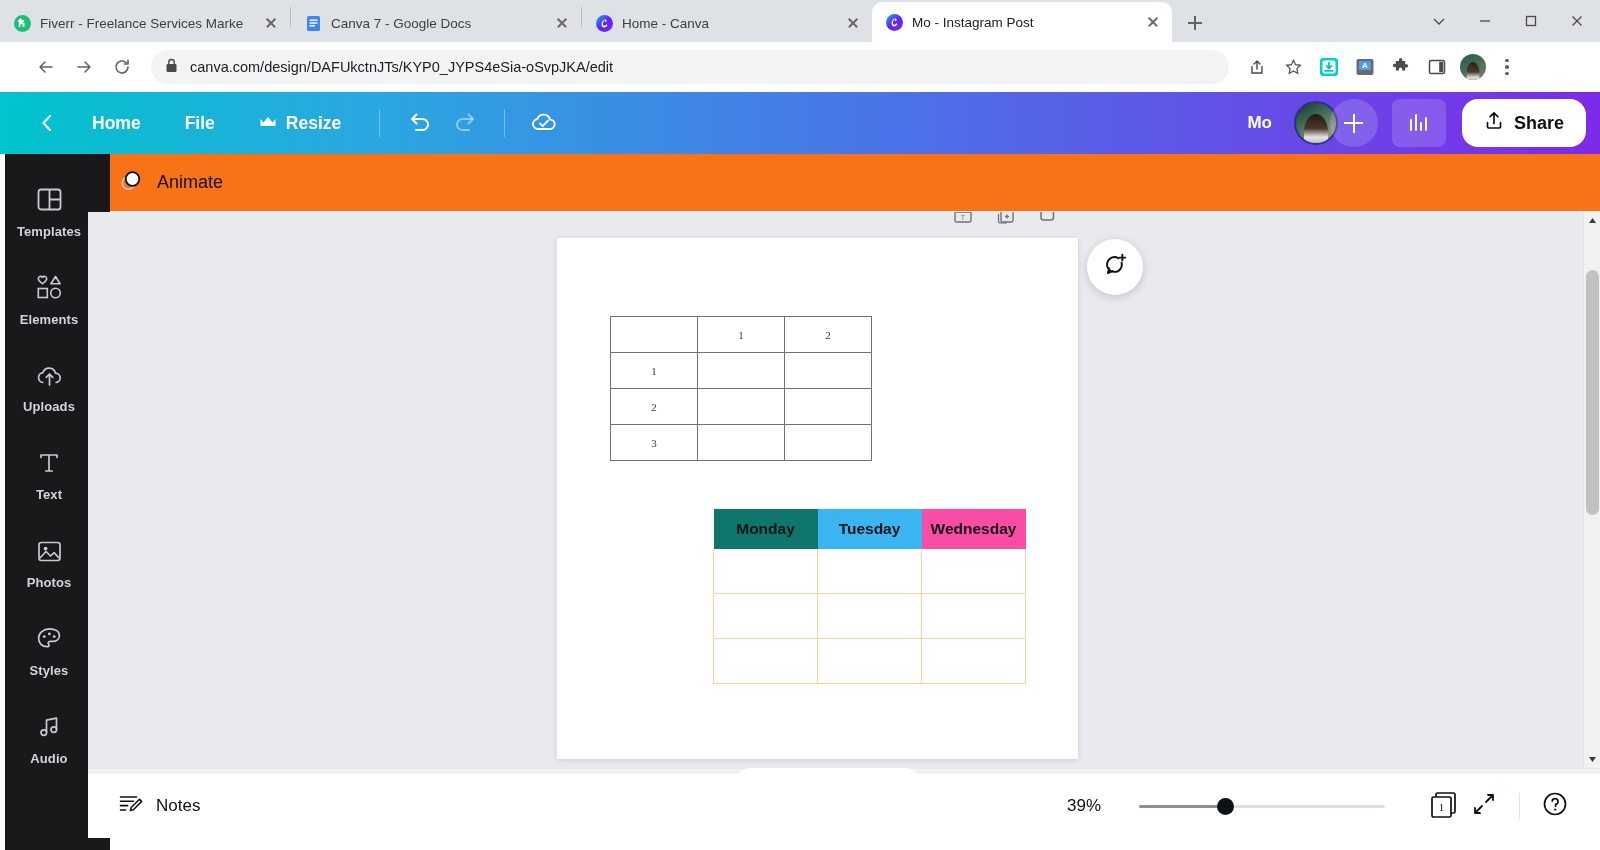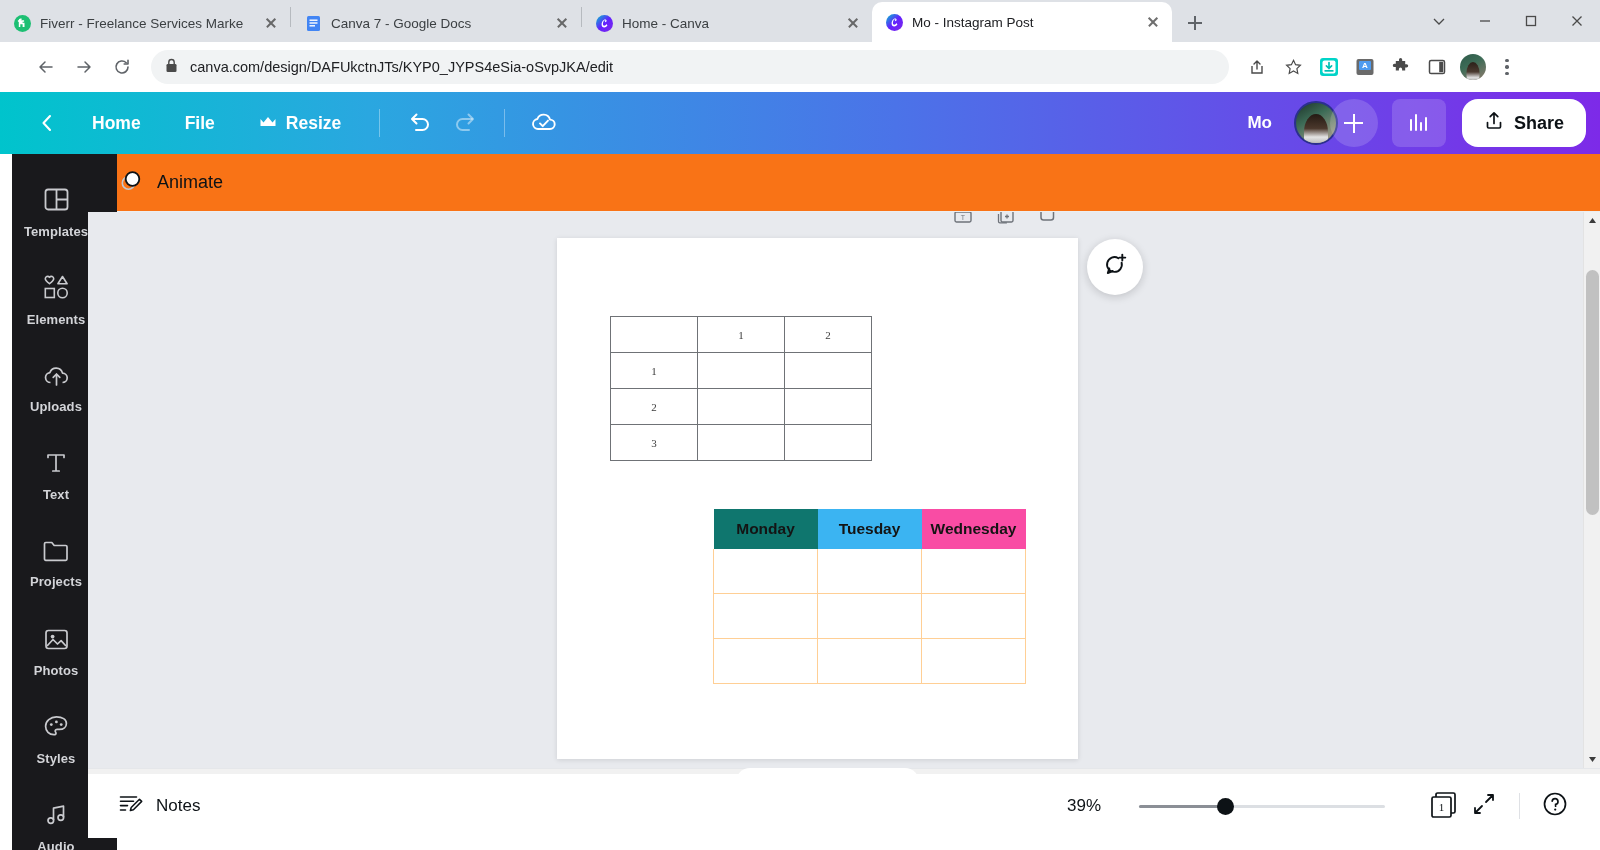--- a/index.html
+++ b/index.html
@@ -125,21 +125,21 @@
   .tool-bar {
     position: absolute; top: 154px; left: 88px; width: 1512px; height: 58px;
     background: #f97316; display: flex; align-items: center; padding-left: 20px;
     border-bottom: 1px solid #eceef0;
   }
   .animate-btn { display: flex; align-items: center; gap: 13px; padding: 6px 10px; border-radius: 6px; }
   .animate-label { font-size: 18px; color: #0d1216; font-weight: 500; }
 
   
   .sidebar {
-    position: absolute; top: 154px; left: 12px; width: 105px; height: 696px;
+    position: absolute; top: 154px; left: 5px; width: 105px; height: 696px;
     background: #19191c; padding-top: 14px;
   }
   .side-item {
     width: 88px; height: 88px; display: flex; flex-direction: column;
     align-items: center; justify-content: center; gap: 7px; color: #c9cace;
   }
   .side-label { font-size: 13px; font-weight: bold; color: #d3d4d8; letter-spacing: .1px; }
 
   
   .workspace {
@@ -510,28 +510,20 @@
 
     <div class="side-item">
       <span>
         <svg width="26" height="26" viewBox="0 0 26 26">
             <path d="M5 5h16M5 5v2.4M21 5v2.4M13 5v16M9.8 21h6.4" stroke="#c9cace" stroke-width="1.7" stroke-linecap="round"></path>
           </svg>
       </span>
       <span class="side-label">Text</span>
     </div>
 
-    <div class="side-item">
-      <span>
-        <svg width="28" height="24" viewBox="0 0 28 24">
-            <path d="M2.5 20V4.8c0-.7.6-1.3 1.3-1.3h6l2.4 3h11.5c.7 0 1.3.6 1.3 1.3V20c0 .7-.6 1.3-1.3 1.3H3.8c-.7 0-1.3-.6-1.3-1.3z" stroke="#c9cace" stroke-width="1.7" fill="none" stroke-linejoin="round"></path>
-          </svg>
-      </span>
-      <span class="side-label">Projects</span>
-    </div>
 
     <div class="side-item">
       <span>
         <svg width="27" height="25" viewBox="0 0 27 25">
             <rect x="3" y="3.5" width="21" height="18" rx="2.4" stroke="#c9cace" stroke-width="1.7" fill="none"></rect>
             <circle cx="9.6" cy="9.6" r="1.9" fill="#c9cace"></circle>
             <path d="M4 19l6-6.5 4.5 4.5 3.6-3.4L23 19" stroke="#c9cace" stroke-width="1.7" fill="none" stroke-linejoin="round"></path>
           </svg>
       </span>
       <span class="side-label">Photos</span>

